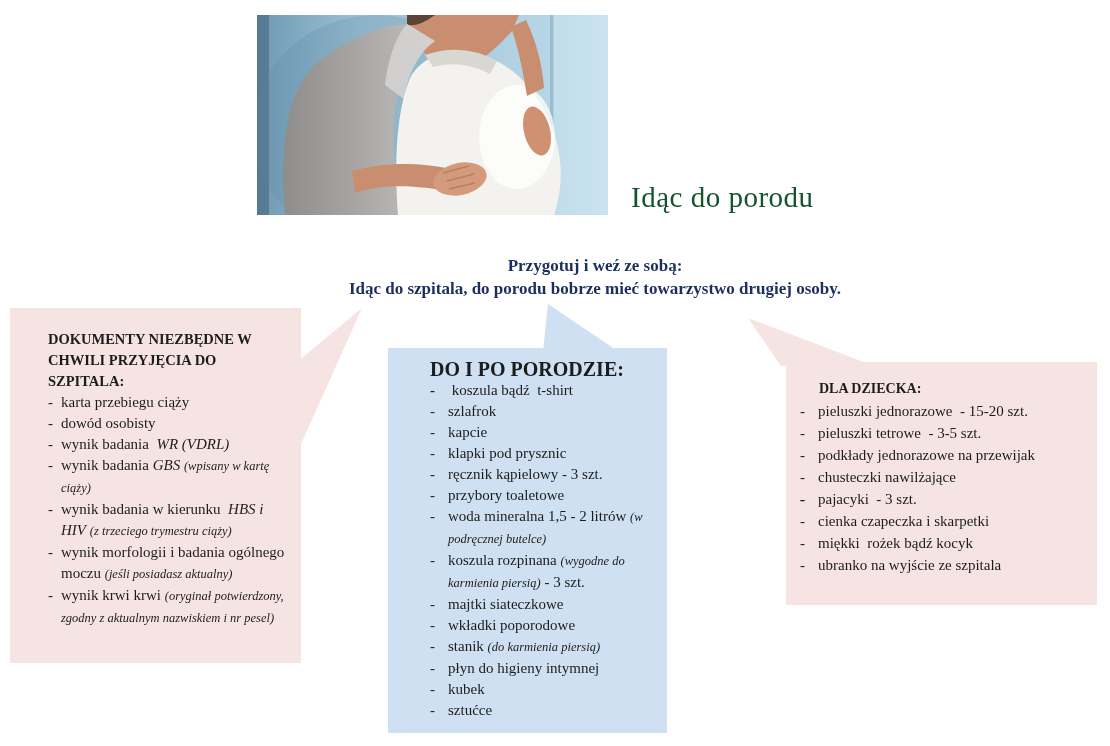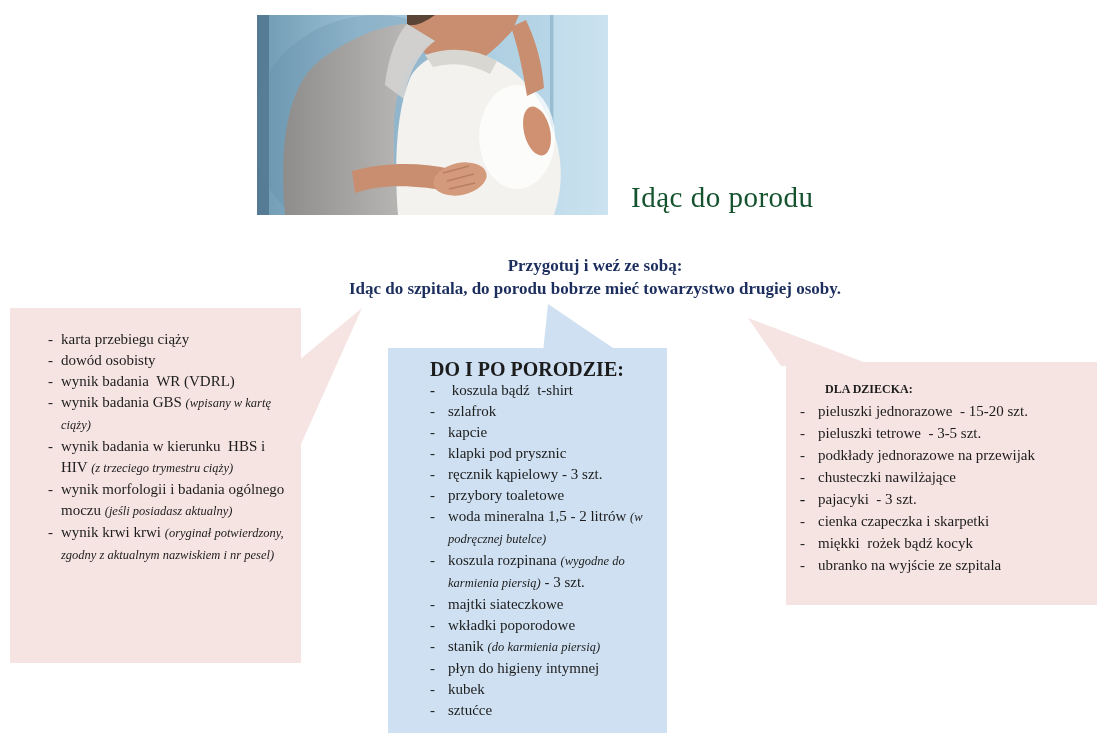--- a/index.html
+++ b/index.html
@@ -30,30 +30,30 @@
   
   .box{position:absolute;box-sizing:border-box;overflow:hidden;}
   .box-documents{left:10px;top:308px;width:291px;height:355px;background:#f6e4e3;
     padding:21px 16px 0 38px;}
   .box-birth{left:388px;top:348px;width:279px;height:385px;background:#cee0f1;
     padding:11px 12px 0 42px;}
   .box-baby{left:786px;top:362px;width:311px;height:243px;background:#f6e4e3;
     padding:16px 10px 0 14px;}
   .box-title{font-weight:bold;font-size:14.5px;line-height:21px;white-space:pre-wrap;}
   .box-birth .box-title{font-size:20px;}
-  .box-baby .box-title{font-size:12px;margin-left:25px;line-height:22px;}
+  .box-baby .box-title{font-size:14px;margin-left:19px;line-height:22px;}
   .box ul{list-style:none;margin:0;padding:0;}
   .box li{
     position:relative;padding-left:13px;font-size:15px;line-height:21px;white-space:pre-wrap;
   }
   .box-birth li{padding-left:18px;}
   .box-baby li{padding-left:18px;line-height:22px;}
   .box li .dash{position:absolute;left:0;top:0;}
   .box li .dash.bold{font-weight:bold;}
-  .i{}
+  .i{font-style:italic;}
   .is{font-style:italic;font-size:12.5px;}
 </style>
 </head>
 <body>
 
 <div class="photo">
   <svg viewBox="0 0 351 200" preserveAspectRatio="none">
     <defs>
       <linearGradient id="wall" x1="0" y1="0" x2="1" y2="0">
         <stop offset="0" stop-color="#6f9ab3"></stop>
@@ -93,20 +93,21 @@
   <span>Idąc do szpitala, do porodu bobrze mieć towarzystwo drugiej osoby.</span>
 </div>
 
 <svg class="pointers">
   <polygon points="362,308 297,362 297,453" fill="#f6e4e3"></polygon>
   <polygon points="548,304 619,352 543,352" fill="#cee0f1"></polygon>
   <polygon points="748,318 874,366 781,366" fill="#f6e4e3"></polygon>
 </svg>
 
 <div class="box box-documents">
+  <div class="box-title">DOKUMENTY NIEZBĘDNE W CHWILI PRZYJĘCIA DO SZPITALA:</div>
   <ul>
       <li><span class="dash">-</span><span>karta przebiegu ciąży</span></li>
       <li><span class="dash">-</span><span>dowód osobisty</span></li>
       <li><span class="dash">-</span><span>wynik badania  </span><span class="i">WR (VDRL)</span></li>
       <li><span class="dash">-</span><span>wynik badania </span><span class="i">GBS</span><span> </span><span class="is">(wpisany w kartę ciąży)</span></li>
       <li><span class="dash">-</span><span>wynik badania w kierunku  </span><span class="i">HBS i HIV</span><span> </span><span class="is">(z trzeciego trymestru ciąży)</span></li>
       <li><span class="dash">-</span><span>wynik morfologii i badania ogólnego moczu </span><span class="is">(jeśli posiadasz aktualny)</span></li>
       <li><span class="dash">-</span><span>wynik krwi krwi </span><span class="is">(oryginał potwierdzony, zgodny z aktualnym nazwiskiem i nr pesel)</span></li>
     </ul>
 </div>

